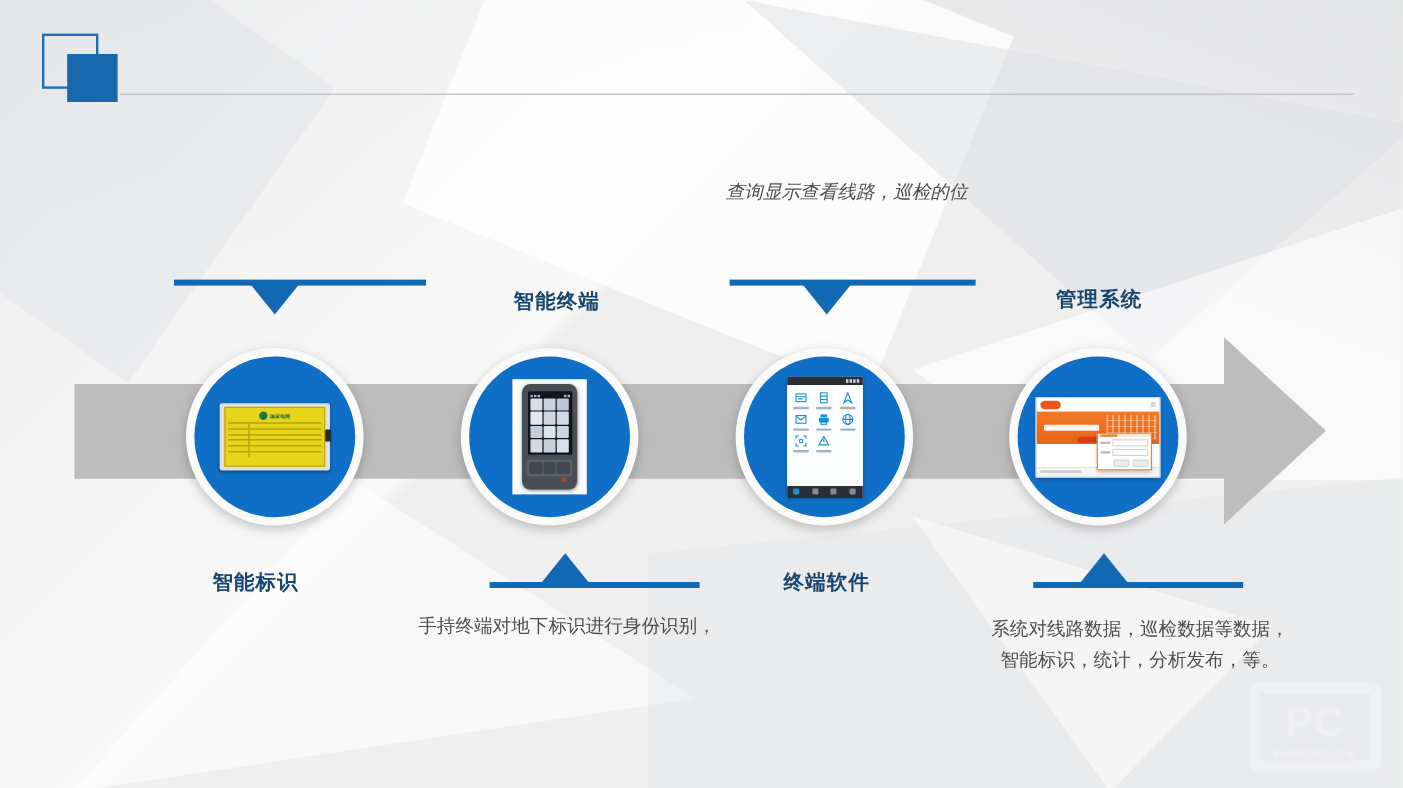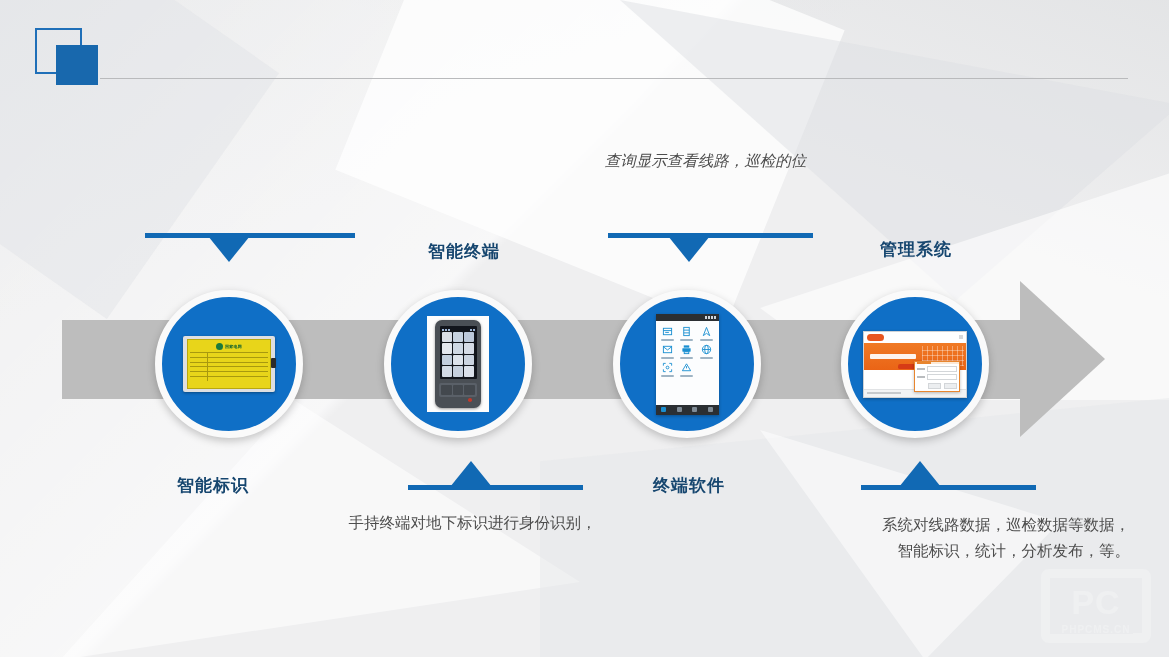--- a/index.html
+++ b/index.html
@@ -185,21 +185,21 @@
 
   <div class="desc" style="left:72px;top:160px;width:330px;">
   </div>
   <div class="desc" style="left:548px;top:148px;width:315px;font-style:italic;">
     <div>查询显示查看线路，巡检的位</div>
   </div>
 
   <div class="desc" style="left:300px;top:510px;width:345px;">
     <div>手持终端对地下标识进行身份识别，</div>
   </div>
-  <div class="desc" style="left:770px;top:512px;width:360px;text-align:right;">
+  <div class="desc" style="left:770px;top:512px;width:360px;">
     <div>系统对线路数据，巡检数据等数据，</div>
     <div>智能标识，统计，分析发布，等。</div>
   </div>
 
   <div class="conn" style="left:145px;top:233px;width:210px;height:32px;">
     <div class="bar" style="left:0;top:0;width:210px;"></div>
     <div class="tri tri-down" style="left:63px;top:3px;"></div>
   </div>
   <div class="conn" style="left:608px;top:233px;width:205px;height:32px;">
     <div class="bar" style="left:0;top:0;width:205px;"></div>

